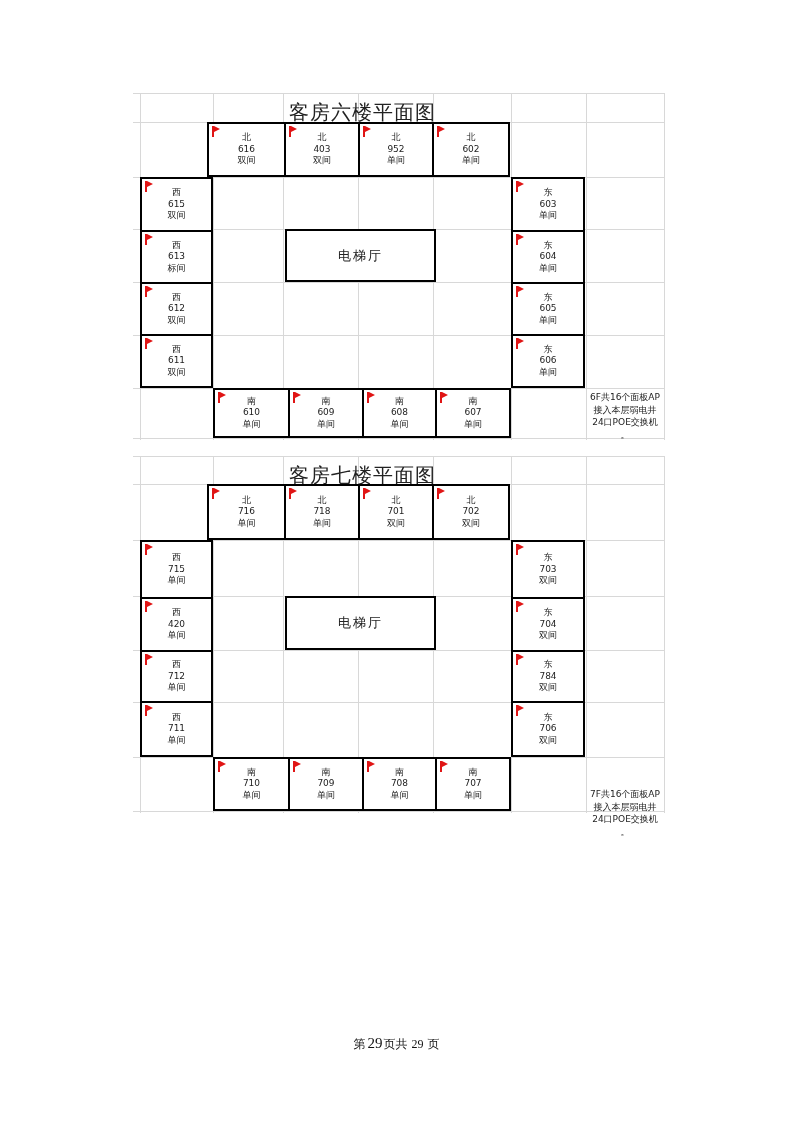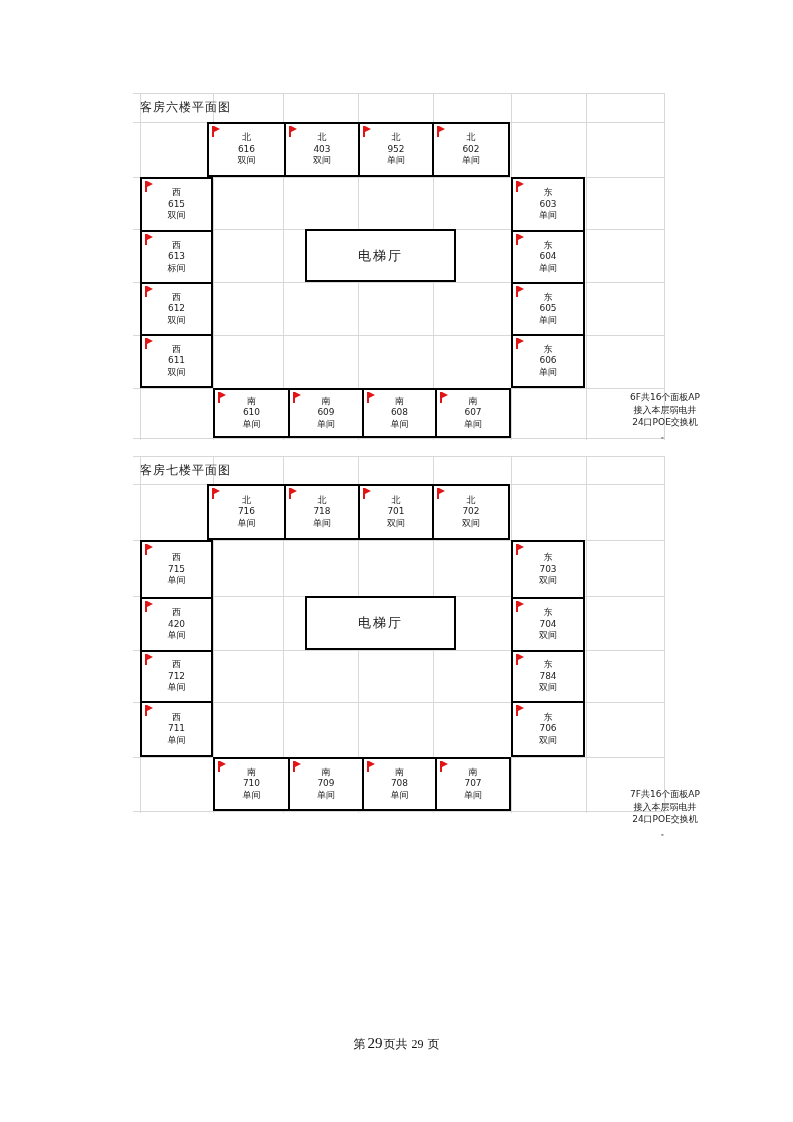--- a/index.html
+++ b/index.html
@@ -3,41 +3,41 @@
 <meta charset="utf-8">
 <style>
   html,body{margin:0;padding:0;background:#ffffff;}
   .page{
     position:relative;width:793px;height:1122px;background:#fff;overflow:hidden;
     font-family:"DejaVu Sans","Liberation Sans",sans-serif;color:#1a1a1a;
   }
   .gridline-h{position:absolute;height:1px;background:var(--grid,#d8d8d8);}
   .gridline-v{position:absolute;width:1px;background:var(--grid,#d8d8d8);}
   .floor-title{
-    position:absolute;text-align:left;font-size:12px;letter-spacing:1px;color:#222;
+    position:absolute;text-align:center;font-size:20px;letter-spacing:1px;color:#222;
   }
   .room-row{position:absolute;display:flex;flex-direction:row;border:2px solid var(--border,#000);box-sizing:border-box;background:#fff;}
   .room-col{position:absolute;display:flex;flex-direction:column;border:2px solid var(--border,#000);box-sizing:border-box;background:#fff;}
   .room{position:relative;display:flex;align-items:center;justify-content:center;box-sizing:border-box;flex:0 1 auto;overflow:hidden;}
   .room-row .room{border-left:2px solid var(--border,#000);}
   .room-row .room.first{border-left:none;}
   .room-col .room{border-top:2px solid var(--border,#000);}
   .room-col .room.first{border-top:none;}
   .rlines{display:flex;flex-direction:column;align-items:center;font-size:9px;line-height:11.5px;text-align:center;color:#222;}
   .flag{position:absolute;left:3px;top:2px;width:2px;height:11px;background:var(--flag,#e01515);}
   .flag::after{
     content:"";position:absolute;left:2px;top:0;width:0;height:0;
     border-top:3px solid transparent;border-bottom:3px solid transparent;
     border-left:6px solid var(--flag,#e01515);
   }
   .elevator{
     position:absolute;border:2px solid var(--border,#000);box-sizing:border-box;background:#fff;
-    display:flex;align-items:center;justify-content:center;font-size:13px;letter-spacing:2px;color:#222;margin-left:20px;
-  }
-  .ap-note{position:absolute;font-size:9px;line-height:12.5px;text-align:center;color:#222;padding-left:40px;}
+    display:flex;align-items:center;justify-content:center;font-size:13px;letter-spacing:2px;color:#222;
+  }
+  .ap-note{position:absolute;font-size:9px;line-height:12.5px;text-align:center;color:#222;}
   .footer{
     position:absolute;top:1035px;left:0;width:100%;text-align:center;
     font-family:"Liberation Serif","DejaVu Serif",serif;font-size:12px;color:#111;
   }
   .footer .pg{font-size:15px;margin:0 1px 0 2px;}
   .footer .tot{font-size:12px;margin:0 4px;}
 </style>
 </head>
 <body>
 

